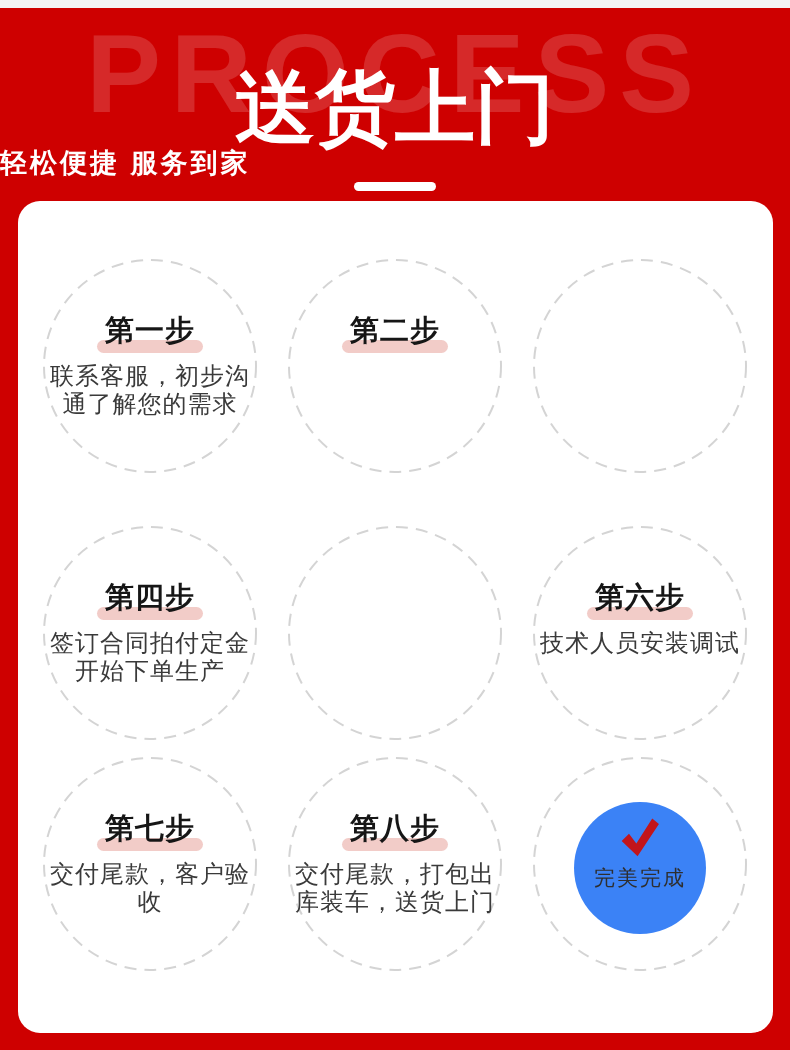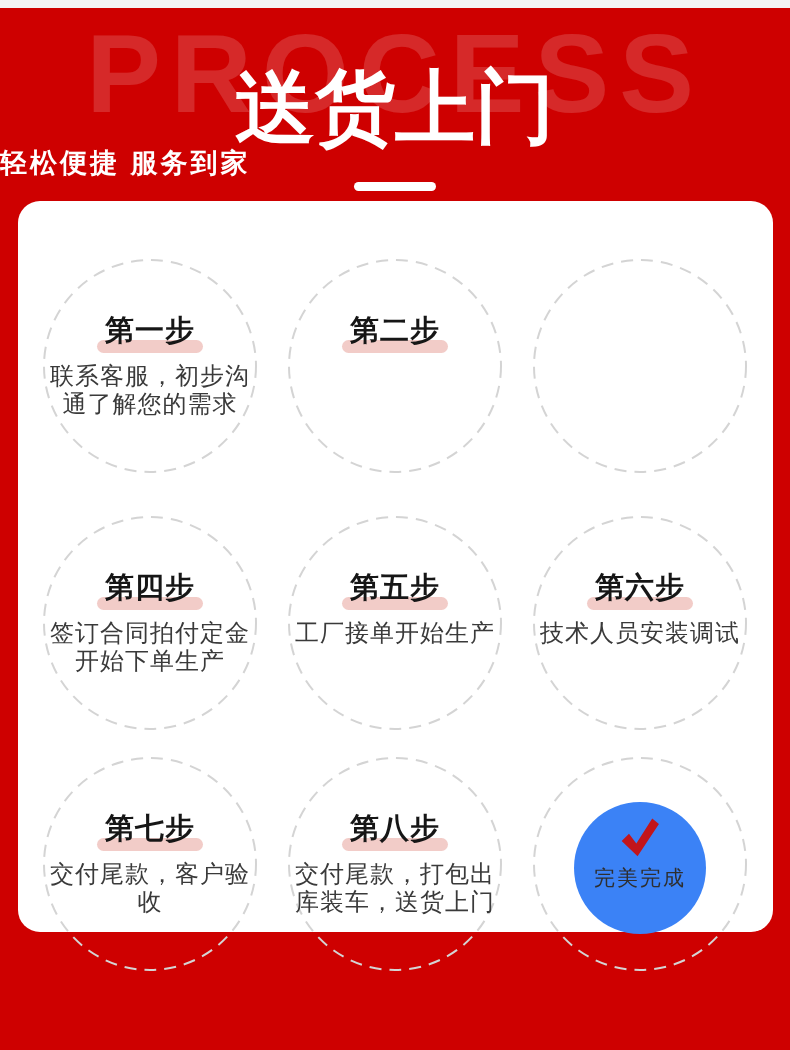--- a/index.html
+++ b/index.html
@@ -68,32 +68,32 @@
     transform: translateX(-50%);
     width: 82px; height: 9px;
     border-radius: 5px;
     background: #ffffff;
   }
 
   
   .process-card {
     position: absolute;
     left: 18px; top: 201px;
-    width: 755px; height: 731px;
+    width: 755px; height: 832px;
     background: #ffffff;
     border-radius: 22px;
   }
 
   .step-cell {
     position: absolute;
     width: 216px; height: 216px;
     text-align: center;
   }
   .c0 { left: 24px; }  .c1 { left: 269px; }  .c2 { left: 514px; }
-  .r0 { top: 57px; }   .r1 { top: 314px; }   .r2 { top: 555px; }
+  .r0 { top: 57px; }   .r1 { top: 324px; }   .r2 { top: 555px; }
 
   .circle-svg {
     position: absolute;
     left: 0; top: 0;
     width: 216px; height: 216px;
   }
 
   .step-inner { position: relative; z-index: 1; }
 
   .step-title {
@@ -196,24 +196,20 @@
         <span class="step-title">第四步</span>
         <div class="step-description">签订合同拍付定金
 开始下单生产</div>
       </div>
     </div>
 
     <div class="step-cell r1 c1">
       <svg class="circle-svg" viewBox="0 0 216 216">
           <circle cx="108" cy="108" r="106" fill="none" stroke="#D4D4D4" stroke-width="2" stroke-dasharray="12 8"></circle>
         </svg>
-      <div class="step-inner">
-        <span class="step-title">第五步</span>
-        <div class="step-description">工厂接单开始生产</div>
-      </div>
     </div>
 
     <div class="step-cell r1 c2">
       <svg class="circle-svg" viewBox="0 0 216 216">
           <circle cx="108" cy="108" r="106" fill="none" stroke="#D4D4D4" stroke-width="2" stroke-dasharray="12 8"></circle>
         </svg>
       <div class="step-inner">
         <span class="step-title">第六步</span>
         <div class="step-description">技术人员安装调试</div>
       </div>

